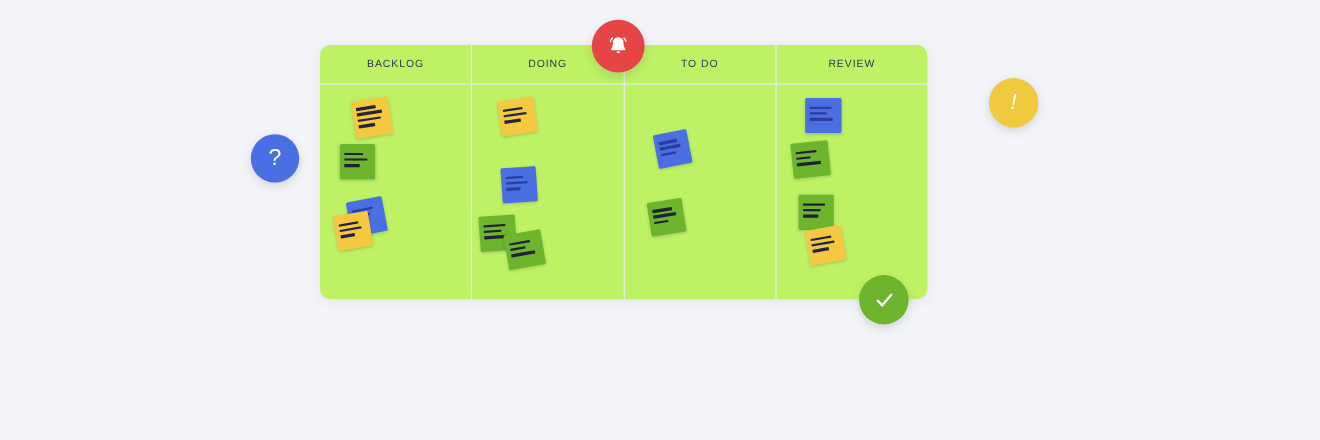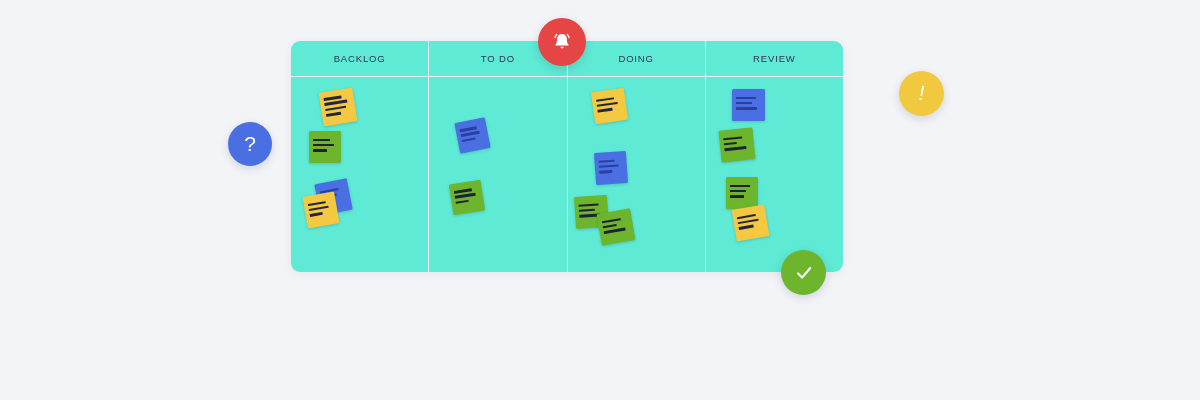--- a/index.html
+++ b/index.html
@@ -21,21 +21,21 @@
     inset: 0;
   }
 
   
   .board {
     position: absolute;
     left: 291px;
     top: 41px;
     width: 552px;
     height: 231px;
-    background: #5eead4;
+    background: #bef264;
     border-radius: 9px;
     box-shadow: 0 2px 10px rgba(40, 50, 90, 0.07);
   }
 
   .board-columns {
     position: absolute;
     inset: 0;
     display: flex;
   }
 
@@ -176,59 +176,59 @@
             </div>
             <div class="card yellow" style="left: 14px; top: 117px; width: 32px; height: 32px; transform: rotate(-10deg);">
               <span class="ln" style="left: 13%; width: 56.24%; top: 7.5px;"></span>
               <span class="ln" style="left: 13%; width: 62.16%; top: 12.9px;"></span>
               <span class="ln" style="left: 13%; width: 41.44%; top: 18.3px;"></span>
             </div>
           </div>
         </div>
         <div class="column">
           <div class="column-header">
+            <span class="column-title">DOING</span>
+          </div>
+          <div class="column-body">
+            <div class="card yellow" style="left: 25px; top: 13px; width: 33px; height: 32px; transform: rotate(-8deg);">
+              <span class="ln" style="left: 13%; width: 53.28%; top: 7.5px;"></span>
+              <span class="ln" style="left: 13%; width: 63.64%; top: 12.9px;"></span>
+              <span class="ln" style="left: 13%; width: 44.4%; top: 18.3px;"></span>
+            </div>
+            <div class="card blue" style="left: 27px; top: 75px; width: 32px; height: 32px; transform: rotate(-4deg);">
+              <span class="ln" style="left: 13%; width: 48.84%; top: 7.5px;"></span>
+              <span class="ln" style="left: 13%; width: 62.16%; top: 12.9px;"></span>
+              <span class="ln" style="left: 13%; width: 39.96%; top: 18.3px;"></span>
+            </div>
+            <div class="card green" style="left: 7px; top: 119px; width: 33px; height: 32px; transform: rotate(-4deg);">
+              <span class="ln" style="left: 13%; width: 59.2%; top: 7.5px;"></span>
+              <span class="ln" style="left: 13%; width: 48.84%; top: 12.9px;"></span>
+              <span class="ln" style="left: 13%; width: 62.16%; top: 18.3px;"></span>
+            </div>
+            <div class="card green" style="left: 31px; top: 134px; width: 34px; height: 32px; transform: rotate(-10deg);">
+              <span class="ln" style="left: 13%; width: 54.76%; top: 7.5px;"></span>
+              <span class="ln" style="left: 13%; width: 41.44%; top: 12.9px;"></span>
+              <span class="ln" style="left: 13%; width: 63.64%; top: 18.3px;"></span>
+            </div>
+          </div>
+        </div>
+        <div class="column">
+          <div class="column-header">
             <span class="column-title">TO DO</span>
           </div>
           <div class="column-body">
             <div class="card blue" style="left: 28px; top: 43px; width: 31px; height: 31px; transform: rotate(-11deg);">
               <span class="ln" style="left: 13%; width: 56.24%; top: 7px;"></span>
               <span class="ln" style="left: 13%; width: 62.16%; top: 12.4px;"></span>
               <span class="ln" style="left: 13%; width: 45.88%; top: 17.8px;"></span>
             </div>
             <div class="card green" style="left: 22px; top: 105px; width: 32px; height: 31px; transform: rotate(-9deg);">
               <span class="ln" style="left: 13%; width: 54.76%; top: 7px;"></span>
               <span class="ln" style="left: 13%; width: 63.64%; top: 12.4px;"></span>
               <span class="ln" style="left: 13%; width: 41.44%; top: 17.8px;"></span>
-            </div>
-          </div>
-        </div>
-        <div class="column">
-          <div class="column-header">
-            <span class="column-title">DOING</span>
-          </div>
-          <div class="column-body">
-            <div class="card yellow" style="left: 25px; top: 13px; width: 33px; height: 32px; transform: rotate(-8deg);">
-              <span class="ln" style="left: 13%; width: 53.28%; top: 7.5px;"></span>
-              <span class="ln" style="left: 13%; width: 63.64%; top: 12.9px;"></span>
-              <span class="ln" style="left: 13%; width: 44.4%; top: 18.3px;"></span>
-            </div>
-            <div class="card blue" style="left: 27px; top: 75px; width: 32px; height: 32px; transform: rotate(-4deg);">
-              <span class="ln" style="left: 13%; width: 48.84%; top: 7.5px;"></span>
-              <span class="ln" style="left: 13%; width: 62.16%; top: 12.9px;"></span>
-              <span class="ln" style="left: 13%; width: 39.96%; top: 18.3px;"></span>
-            </div>
-            <div class="card green" style="left: 7px; top: 119px; width: 33px; height: 32px; transform: rotate(-4deg);">
-              <span class="ln" style="left: 13%; width: 59.2%; top: 7.5px;"></span>
-              <span class="ln" style="left: 13%; width: 48.84%; top: 12.9px;"></span>
-              <span class="ln" style="left: 13%; width: 62.16%; top: 18.3px;"></span>
-            </div>
-            <div class="card green" style="left: 31px; top: 134px; width: 34px; height: 32px; transform: rotate(-10deg);">
-              <span class="ln" style="left: 13%; width: 54.76%; top: 7.5px;"></span>
-              <span class="ln" style="left: 13%; width: 41.44%; top: 12.9px;"></span>
-              <span class="ln" style="left: 13%; width: 63.64%; top: 18.3px;"></span>
             </div>
           </div>
         </div>
         <div class="column">
           <div class="column-header">
             <span class="column-title">REVIEW</span>
           </div>
           <div class="column-body">
             <div class="card blue" style="left: 26px; top: 12px; width: 33px; height: 32px; transform: rotate(0deg);">
               <span class="ln" style="left: 13%; width: 59.2%; top: 7.5px;"></span>

